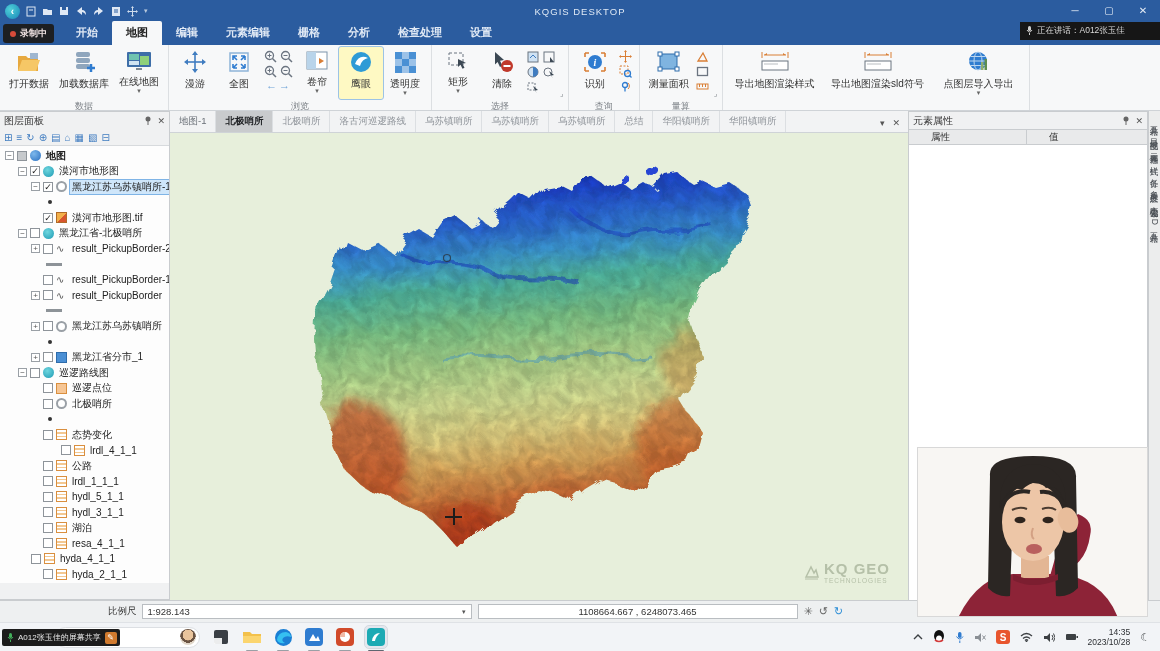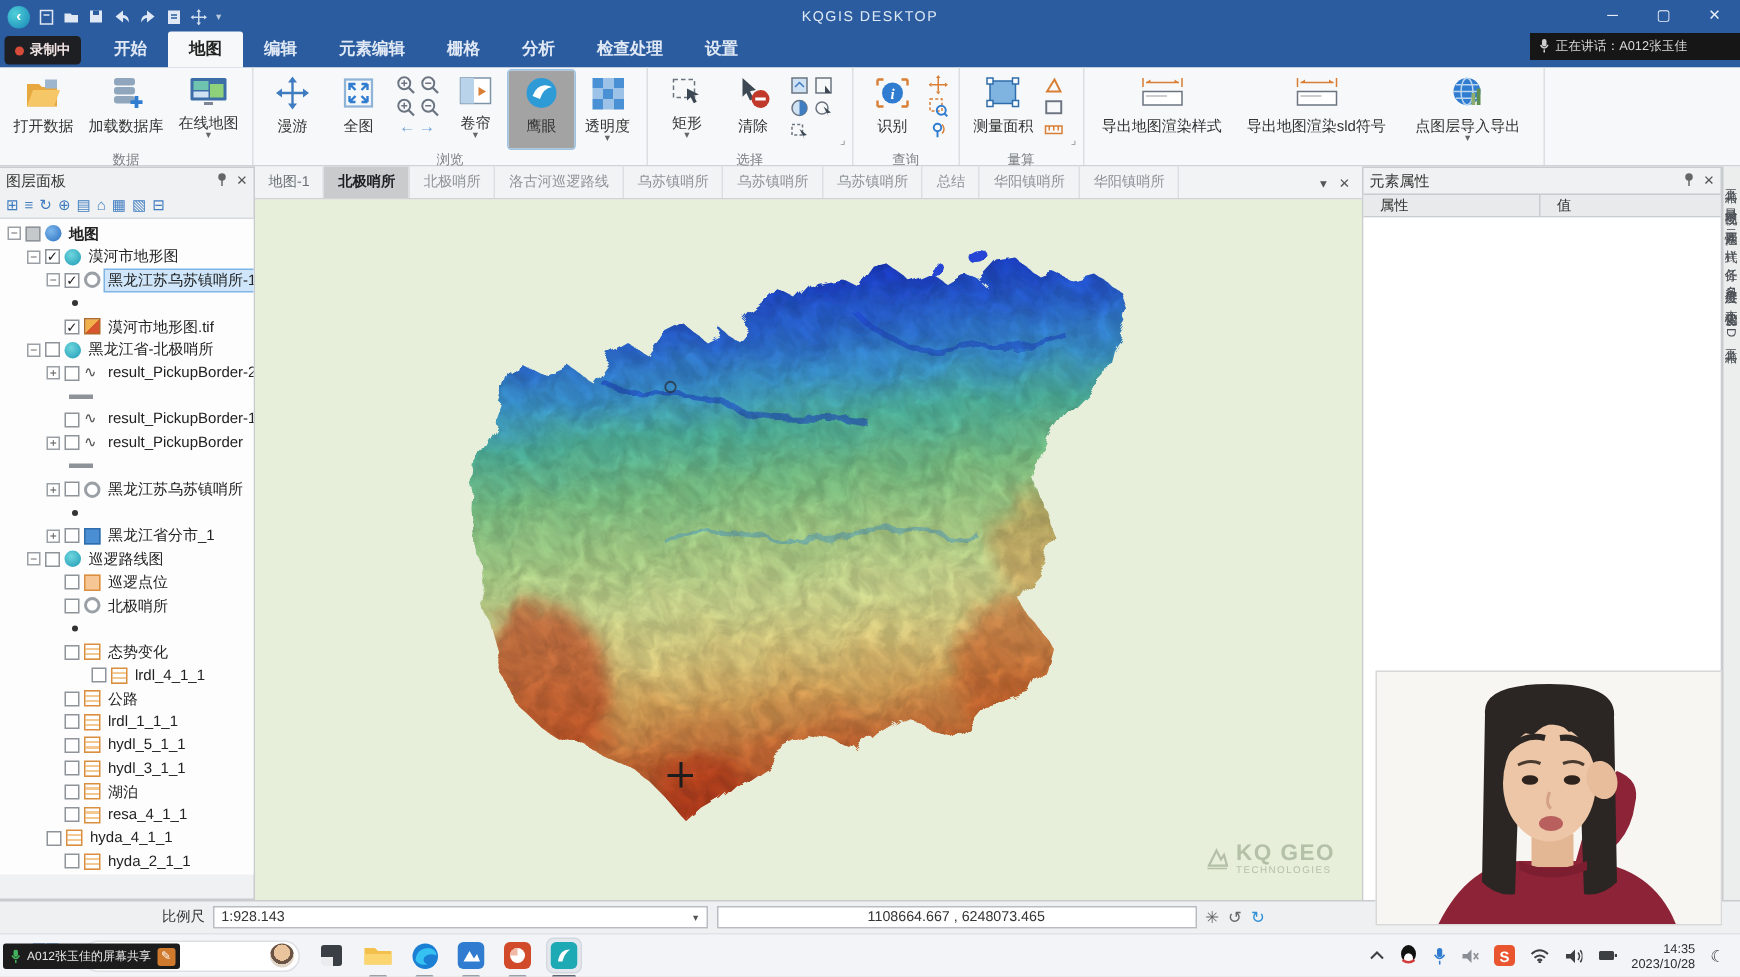--- a/index.html
+++ b/index.html
@@ -33,21 +33,21 @@
   .rtab.active { background:#f7f8f9; color:#222; border-radius:2px 2px 0 0; }
 
   
   .ribbon { position:absolute; left:0; top:45px; width:1160px; height:66px;
     background:#f7f8f9; border-bottom:1px solid #cfd3d7; display:flex; }
   .rgroup { display:flex; flex-direction:column; border-right:1px solid #dcdfe2; padding:2px 4px 0; }
   .rbody { display:flex; align-items:flex-start; flex:1; }
   .rlabel { text-align:center; font-size:9px; color:#7a7f85; padding:1px 0 2px; }
   .bigbtn { display:flex; flex-direction:column; align-items:center; justify-content:flex-start;
     padding:3px 5px 0; min-width:44px; height:52px; border-radius:2px; }
-  .bigbtn.active { background:#a3a3a3; outline:1px solid #9cc3e5; }
+  .bigbtn.active { background:#fef9c3; outline:1px solid #9cc3e5; }
   .bigbtn .blabel { font-size:10px; color:#333; margin-top:3px; white-space:nowrap; }
   .caret { font-size:7px; color:#666; line-height:4px; }
   .minicol { display:flex; flex-direction:column; gap:2px; padding:3px 2px; }
   .minirow { display:flex; gap:2px; }
   .mini { width:14px; height:13px; display:flex; align-items:center; justify-content:center; }
   .arrowsml { font-size:11px; color:#6fa3d8; line-height:10px; }
   .launcher { font-size:8px; color:#8a8f94; align-self:flex-end; margin:0 0 1px 2px; }
 
   
   .panel { position:absolute; background:#f0f1f2; border:1px solid #c9cccf; }
@@ -103,21 +103,21 @@
   .wm2 { font-size:6.5px; letter-spacing:1px; }
   .crosshair { position:absolute; left:275px; top:375px; width:17px; height:17px; }
   .crosshair:before, .crosshair:after { content:""; position:absolute; background:#1c1c1c; }
   .crosshair:before { left:8px; top:0; width:1.5px; height:17px; }
   .crosshair:after { left:0; top:8px; width:17px; height:1.5px; }
 
   
   #props-panel { left:908px; top:111px; width:240px; height:489px; }
   .props-cols { display:flex; height:16px; border-top:1px solid #c9cccf; border-bottom:1px solid #c9cccf;
     background:#e9eaeb; }
-  .pcol { font-size:9.5px; color:#333; padding:1px 11px;font-family:Liberation Serif, serif; }
+  .pcol { font-size:9.5px; color:#333; padding:1px 22px;font-family:Liberation Serif, serif; }
   .pcol:first-child { width:118px; border-right:1px solid #c9cccf; }
   .props-body { background:#fff; height:100%; }
 
   
   #right-strip { position:absolute; right:0; top:111px; width:12px; height:489px;
     background:#eceded; border-left:1px solid #c9cccf; display:flex; flex-direction:column;
     align-items:center; gap:10px; padding-top:8px; }
   .vtab { writing-mode:vertical-rl; font-size:8.5px; color:#4a4f55; letter-spacing:1px; }
 
   

